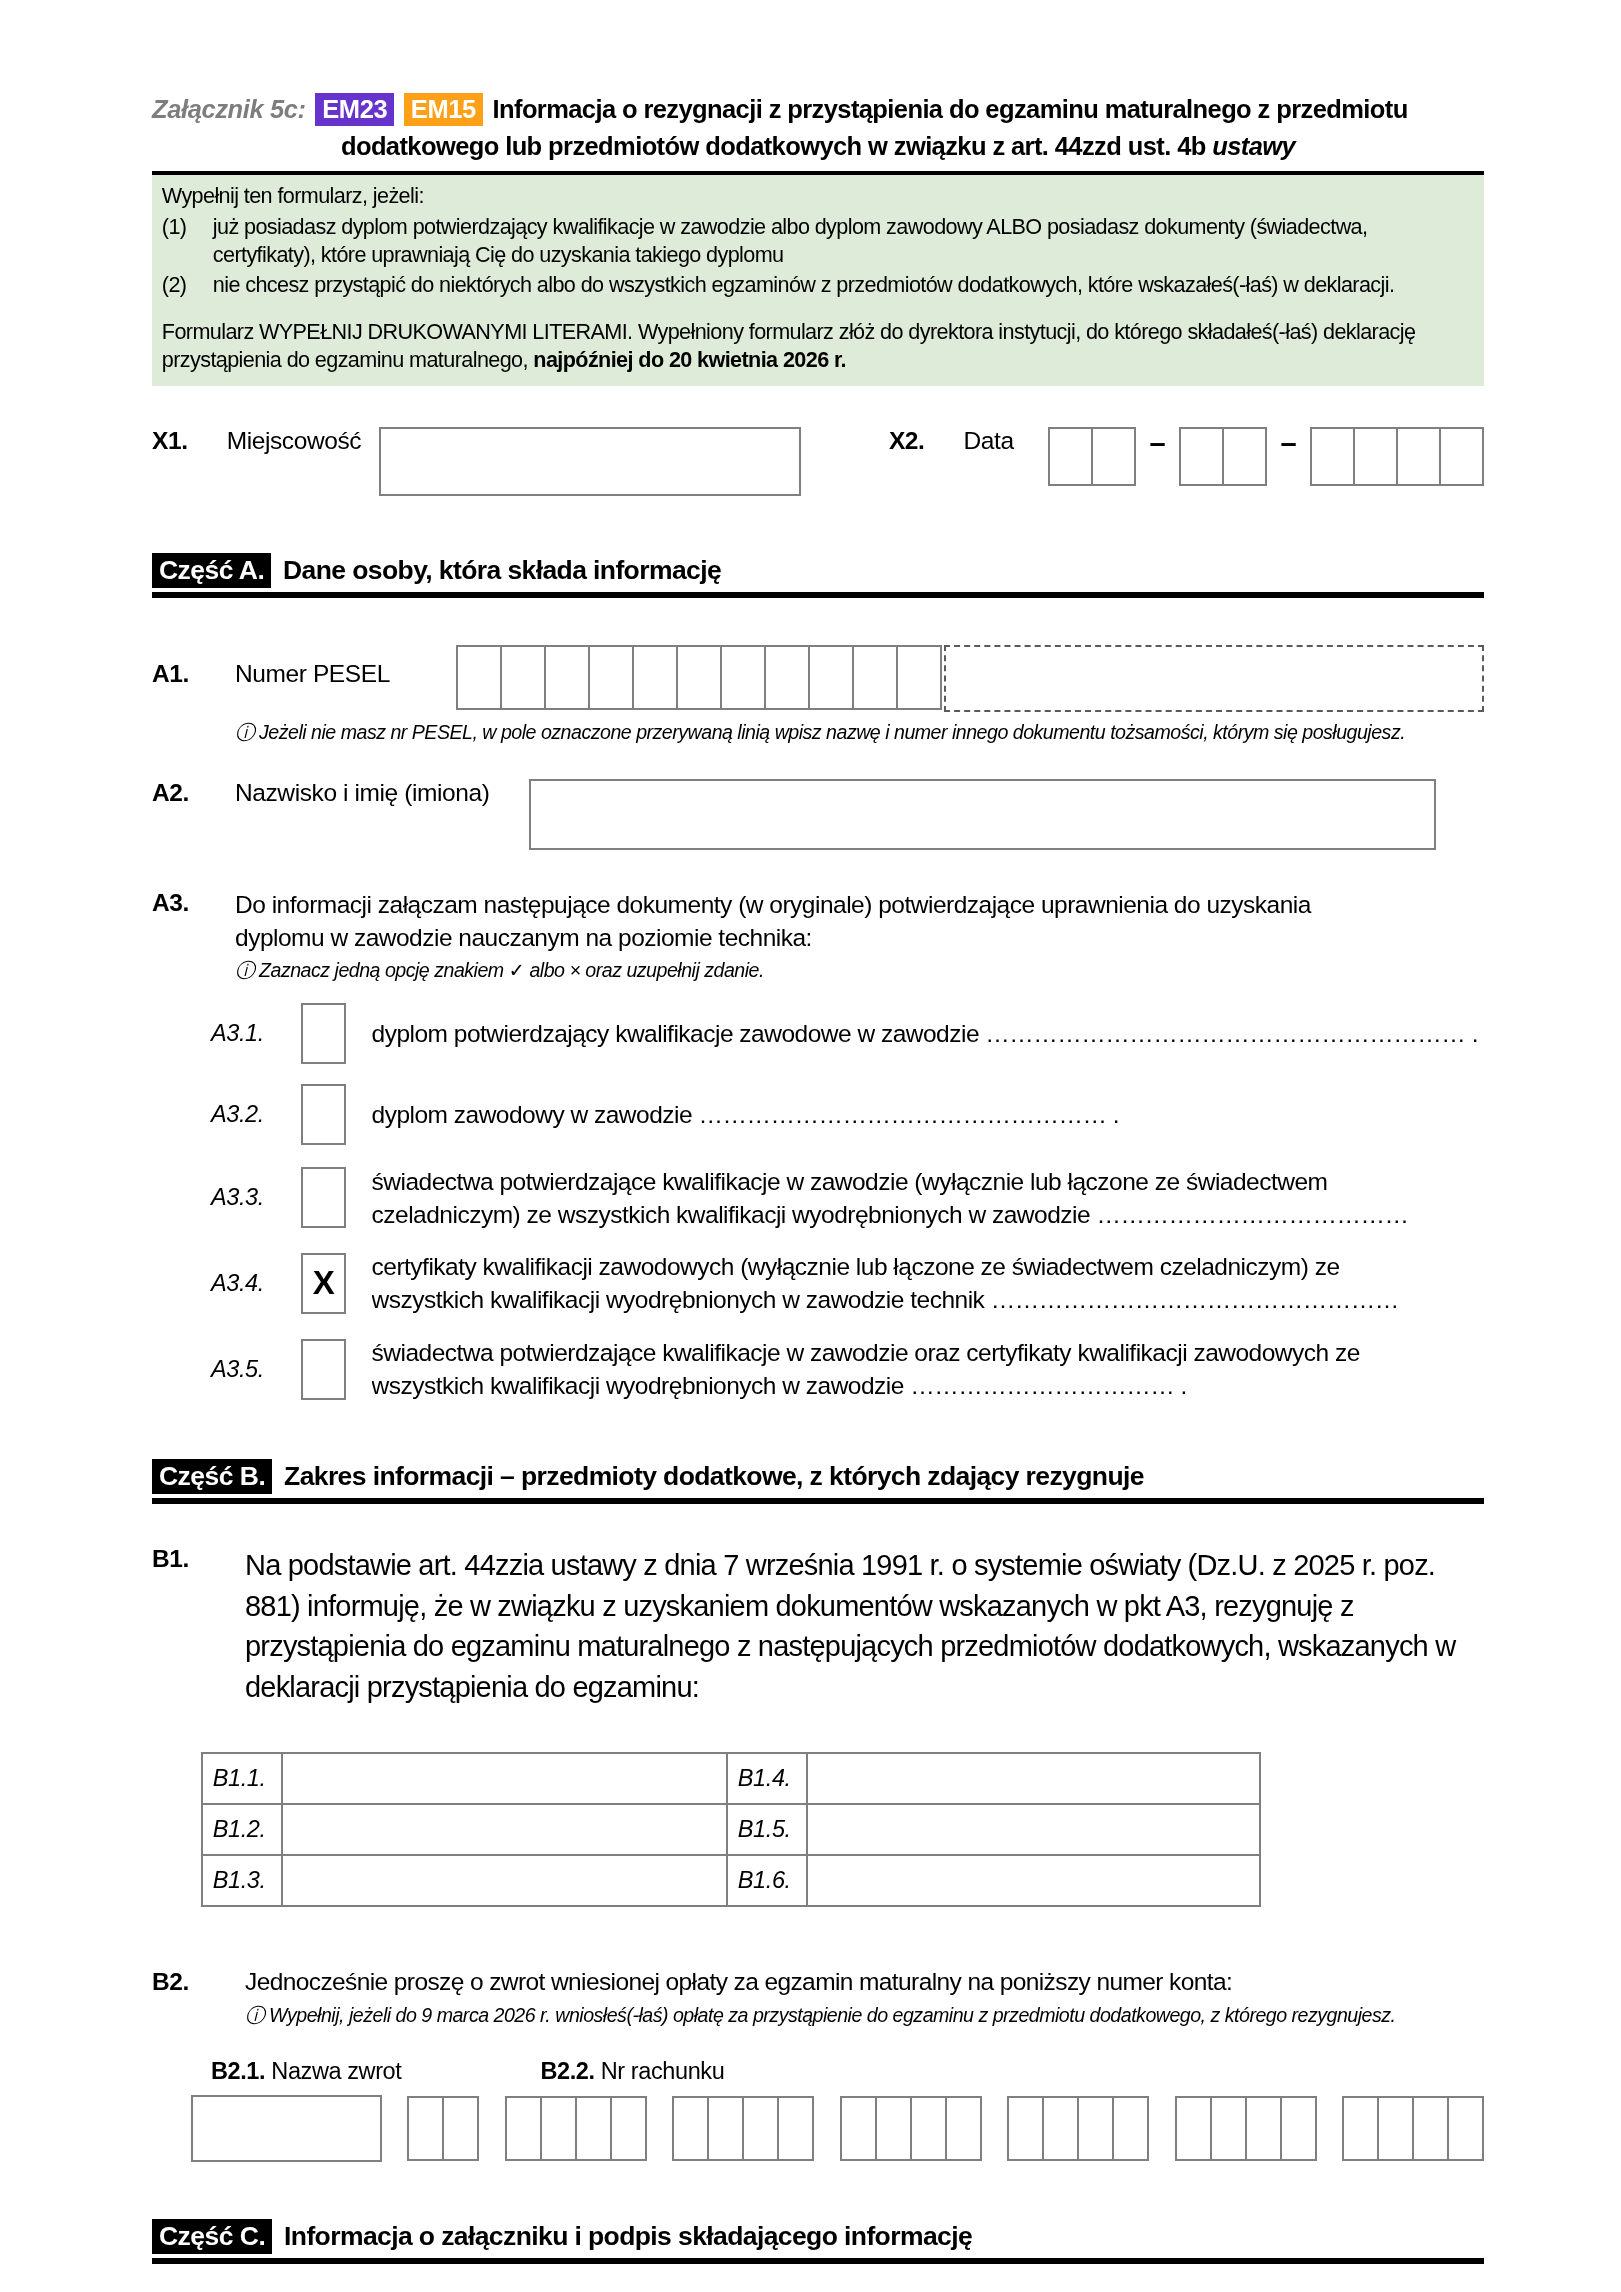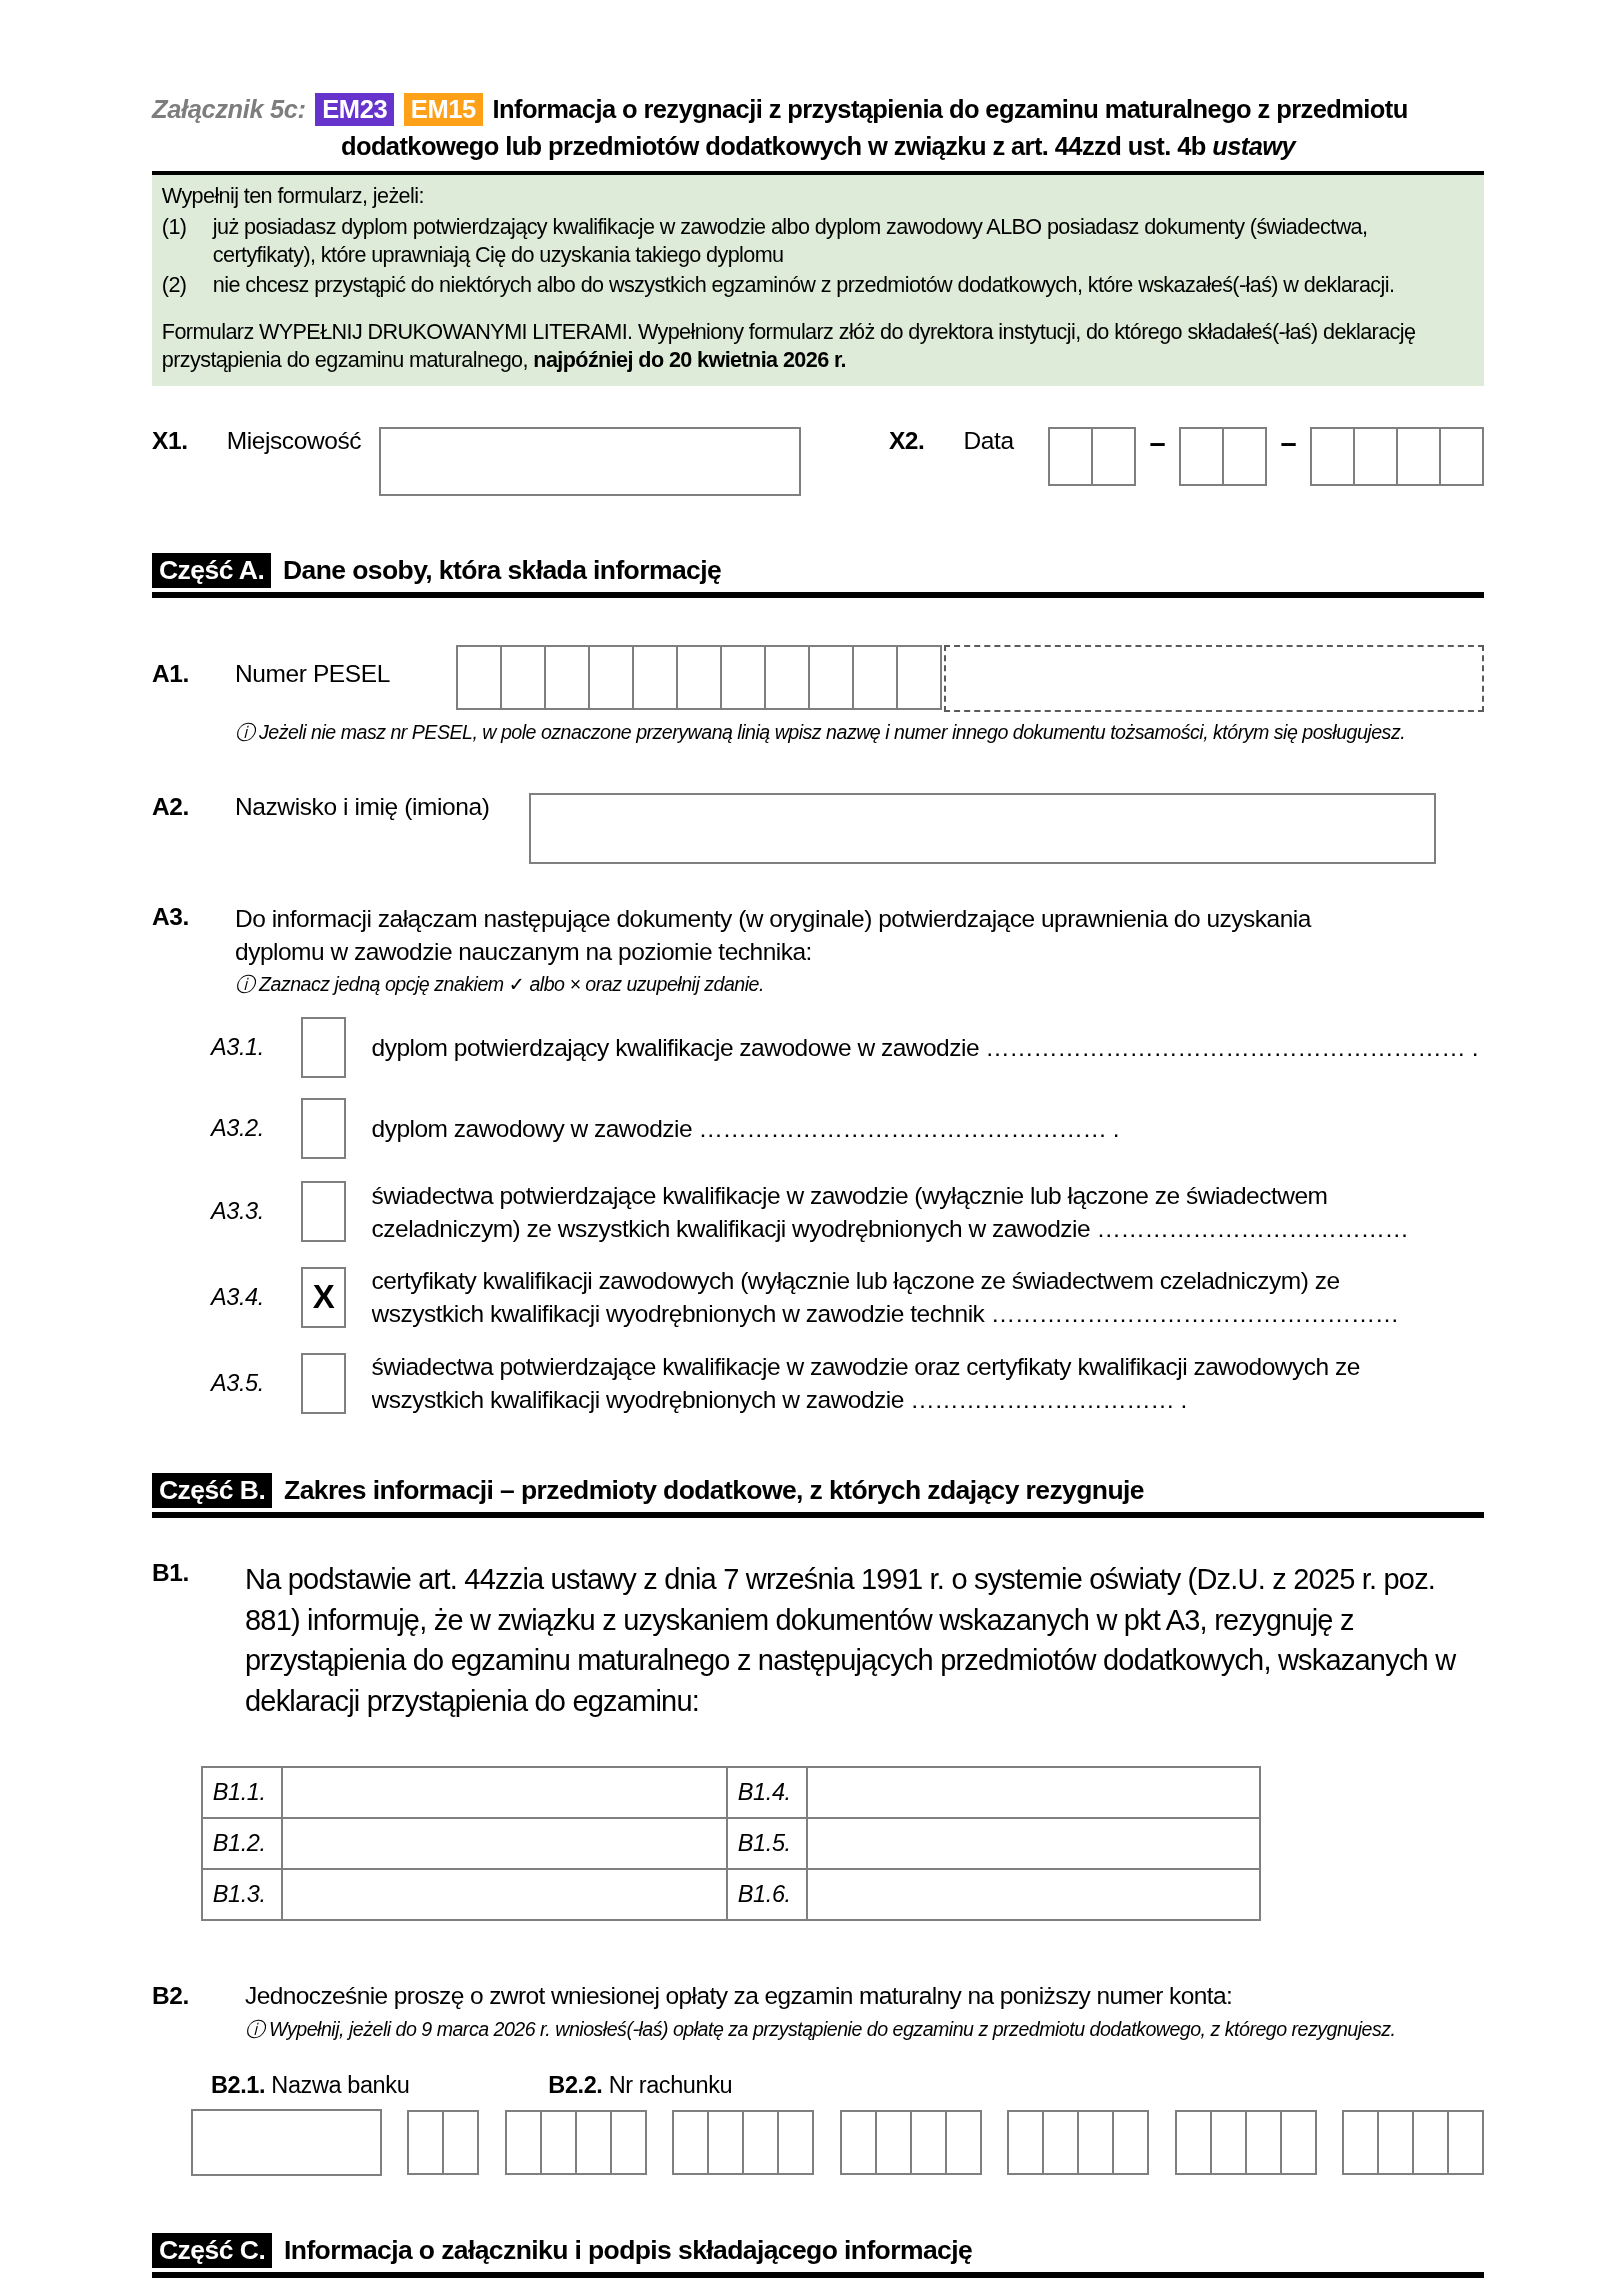--- a/index.html
+++ b/index.html
@@ -49,21 +49,21 @@
   .section-tag{background:#000;color:#fff;font-weight:bold;font-size:26.5px;padding:2px 6.9px;letter-spacing:-0.5px;}
   .section-title{font-weight:bold;font-size:26.5px;letter-spacing:-0.6px;}
   
   .a1row{margin-top:47px;align-items:flex-start;}
   .a1row .num{width:83px;padding-top:15.7px;}
   .a1row .lbl{width:221px;padding-top:15.7px;}
   .pesel-group .cell{width:42px;height:61px;}
   .dashed-box{flex:1;border:2px dashed #5a5a5a;height:67px;box-sizing:border-box;margin-left:2px;}
   .note{font-style:italic;font-size:19.6px;letter-spacing:-0.5px;}
   .a1note{margin:7.8px 0 0 83px;}
-  .a2row{margin-top:47px;}
+  .a2row{margin-top:33px;}
   .a2row .num{width:83px;}
   .a2row .lbl{width:294px;}
   .a2-box{width:907px;height:71px;}
   .a3block{display:flex;margin-top:39px;}
   .a3block .num{width:83px;flex:0 0 83px;}
   .a3text{font-size:24.5px;line-height:1.32;max-width:1157px;letter-spacing:-0.5px;}
   .a3text .note{display:block;margin-top:3.9px;}
   
   .opt{display:flex;align-items:center;margin:19.6px 0 0 59px;}
   .opt .onum{font-style:italic;font-size:23.5px;width:90px;flex:0 0 90px;}
@@ -267,21 +267,21 @@
     <span class="num">B2.</span>
     <div class="b2text">
       <span>Jednocześnie proszę o zwrot wniesionej opłaty za egzamin maturalny na poniższy numer konta:</span>
       <span class="note">ⓘ Wypełnij, jeżeli do 9 marca 2026 r. wniosłeś(-łaś) opłatę za przystąpienie do egzaminu z przedmiotu dodatkowego, z którego rezygnujesz.</span>
     </div>
   </div>
 
   <div class="b2labels">
     <span class="seg1">
       <span class="bn">B2.1.</span>
-      <span>Nazwa banku</span>
+      <span>Nazwa zwrot</span>
     </span>
     <span class="seg2">
       <span class="bn">B2.2.</span>
       <span>Nr rachunku</span>
     </span>
   </div>
 
   <div class="acct-row">
     <div class="fieldbox bank-box"></div>
     <div class="cellgroup acct-group">

